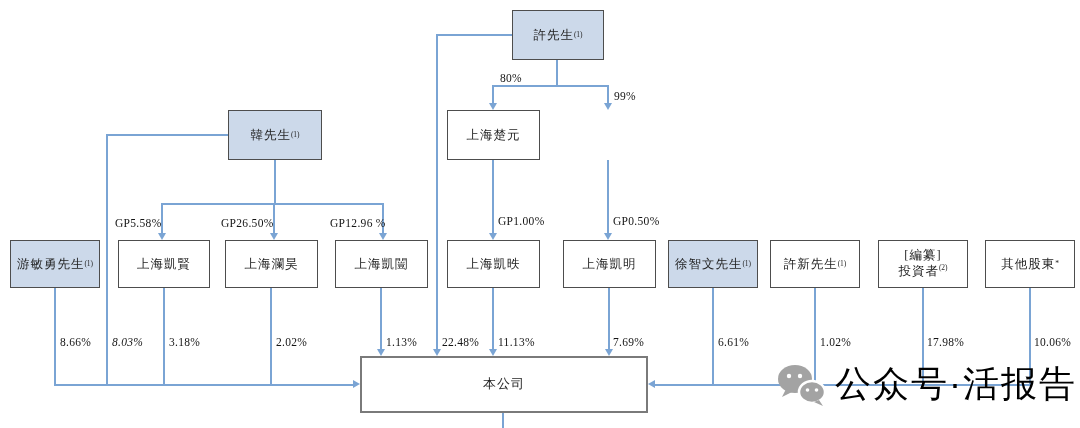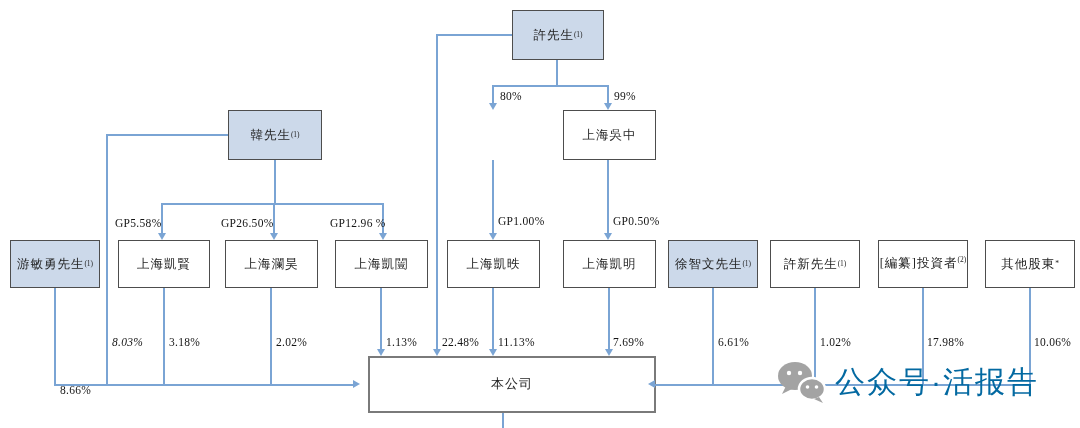--- a/index.html
+++ b/index.html
@@ -16,51 +16,51 @@
   .n-wuzhong{left:563px;top:110px;width:93px;height:50px;}
   .r2{top:240px;height:48px;}
   .n-you{left:10px;width:90px;}
   .n-kaixian{left:118px;width:92px;}
   .n-lanhao{left:225px;width:93px;}
   .n-kaikai{left:335px;width:93px;}
   .n-kaiyi{left:447px;width:93px;}
   .n-kaiming{left:563px;width:93px;}
   .n-xuzhiwen{left:668px;width:90px;}
   .n-xuxin{left:770px;width:90px;align-items:center;}
-  .n-bianzuan{left:878px;width:90px;flex-direction:row;line-height:1.25;}
+  .n-bianzuan{left:878px;width:90px;flex-direction:column;line-height:1.25;}
   .n-other{left:985px;width:90px;}
-  .n-company{left:360px;top:356px;width:288px;height:57px;border:2px solid #7a7a7a;font-size:13px;margin-left:8px;}
+  .n-company{left:360px;top:356px;width:288px;height:57px;border:2px solid #7a7a7a;font-size:13px;}
   .vl{position:absolute;width:1.5px;background:#7aa4d4;}
   .hl{position:absolute;height:1.5px;background:#7aa4d4;}
   .arr-d{position:absolute;width:0;height:0;border-left:4px solid transparent;
          border-right:4px solid transparent;border-top:7px solid #7aa4d4;}
   .arr-r{position:absolute;width:0;height:0;border-top:4px solid transparent;
          border-bottom:4px solid transparent;border-left:7px solid #7aa4d4;}
   .arr-l{position:absolute;width:0;height:0;border-top:4px solid transparent;
          border-bottom:4px solid transparent;border-right:7px solid #7aa4d4;}
   .pct{position:absolute;font-size:11.5px;color:#141414;letter-spacing:.3px;white-space:nowrap;}
   .wm{position:absolute;left:776px;top:360px;display:flex;align-items:center;gap:9px;z-index:6;}
-  .wm-text{font-family:"Liberation Sans","DejaVu Sans",sans-serif;font-size:30px;
-           color:#0369a1;letter-spacing:2px;white-space:nowrap;}
+  .wm-text{font-family:"Liberation Sans","DejaVu Sans",sans-serif;font-size:36px;
+           color:#000000;letter-spacing:2px;white-space:nowrap;}
 </style>
 </head>
 <body>
 
 <div class="stage">
 
   <div class="node blue n-xu">
     <span>許先生</span>
       <sup>(1)</sup>
   </div>
   <div class="node blue n-han">
     <span>韓先生</span>
       <sup>(1)</sup>
   </div>
-  <div class="node n-wuzhong">
-    <span>上海吳中</span>
+  <div class="node n-chuyuan">
+    <span>上海楚元</span>
   </div>
 
   <div class="node blue r2 n-you">
     <span>游敏勇先生</span>
       <sup>(1)</sup>
   </div>
   <div class="node r2 n-kaixian">
     <span>上海凱賢</span>
   </div>
   <div class="node r2 n-lanhao">
@@ -140,28 +140,28 @@
   <div class="vl" style="left:922px;top:288px;height:97px;"></div>
   <div class="vl" style="left:1029px;top:288px;height:97px;"></div>
 
   <div class="hl" style="left:54px;top:384px;width:299px;"></div>
   <div class="arr-r" style="left:353px;top:380px;"></div>
   <div class="hl" style="left:655px;top:384px;width:375px;"></div>
   <div class="arr-l" style="left:648px;top:380px;"></div>
 
   <div class="vl" style="left:502px;top:413px;height:15px;"></div>
 
-  <div class="pct" style="left:500px;top:90px;">80%</div>
+  <div class="pct" style="left:500px;top:72px;">80%</div>
   <div class="pct" style="left:614px;top:90px;">99%</div>
   <div class="pct" style="left:115px;top:217px;">GP5.58%</div>
   <div class="pct" style="left:221px;top:217px;">GP26.50%</div>
   <div class="pct" style="left:330px;top:217px;text-align:right;">GP12.96 %</div>
   <div class="pct" style="left:498px;top:215px;">GP1.00%</div>
   <div class="pct" style="left:613px;top:215px;">GP0.50%</div>
-  <div class="pct" style="left:60px;top:336px;margin-top:48px;">8.66%</div>
+  <div class="pct" style="left:60px;top:336px;">8.66%</div>
   <div class="pct" style="left:112px;top:336px;font-style:italic;">8.03%</div>
   <div class="pct" style="left:169px;top:336px;text-align:center;">3.18%</div>
   <div class="pct" style="left:276px;top:336px;">2.02%</div>
   <div class="pct" style="left:386px;top:336px;">1.13%</div>
   <div class="pct" style="left:442px;top:336px;">22.48%</div>
   <div class="pct" style="left:498px;top:336px;">11.13%</div>
   <div class="pct" style="left:613px;top:336px;">7.69%</div>
   <div class="pct" style="left:718px;top:336px;">6.61%</div>
   <div class="pct" style="left:820px;top:336px;">1.02%</div>
   <div class="pct" style="left:927px;top:336px;">17.98%</div>

